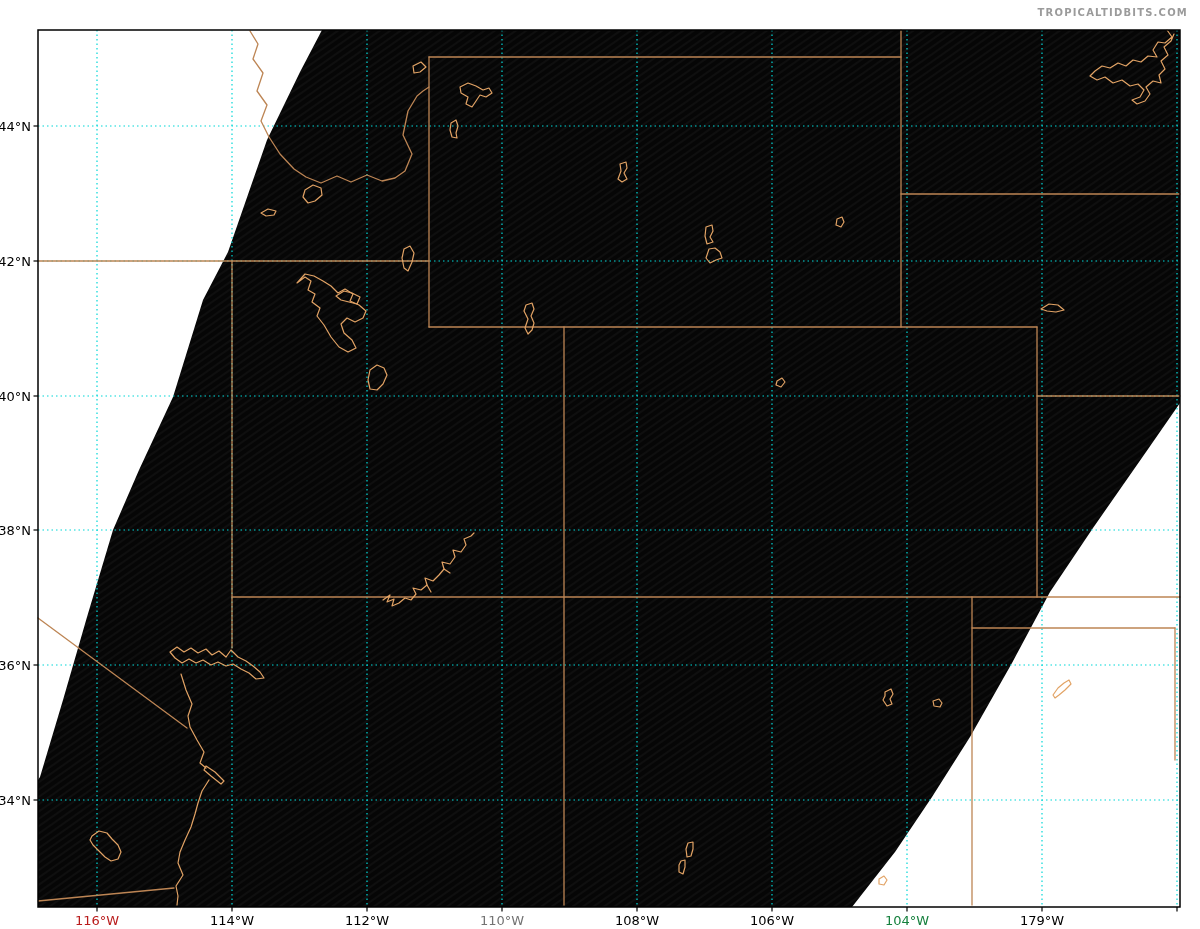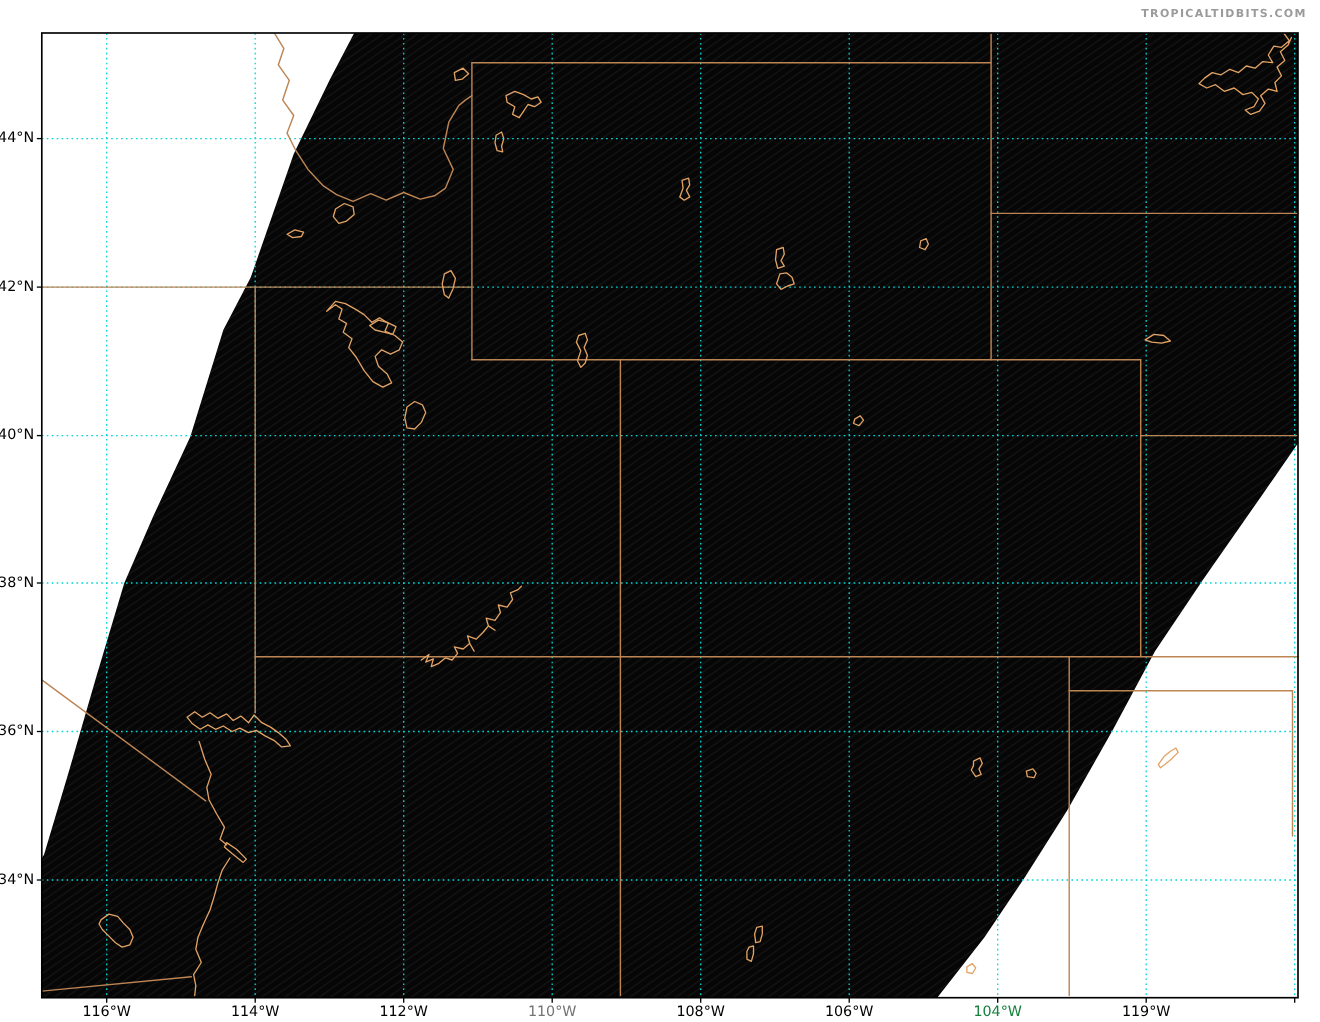--- a/index.html
+++ b/index.html
@@ -118,28 +118,28 @@
         <line x1="33.5" y1="126" x2="38" y2="126" stroke="#000000" stroke-width="1.2"></line>
         <line x1="33.5" y1="261" x2="38" y2="261" stroke="#000000" stroke-width="1.2"></line>
         <line x1="33.5" y1="396" x2="38" y2="396" stroke="#000000" stroke-width="1.2"></line>
         <line x1="33.5" y1="530" x2="38" y2="530" stroke="#000000" stroke-width="1.2"></line>
         <line x1="33.5" y1="665" x2="38" y2="665" stroke="#000000" stroke-width="1.2"></line>
         <line x1="33.5" y1="800" x2="38" y2="800" stroke="#000000" stroke-width="1.2"></line>
       </g>
   </svg>
 
   <div id="x-labels">
-      <div class="xlab" style="left: 97px; top: 913px; color: #000000;">116°W</div>
+      <div class="xlab" style="left: 97px; top: 913px; color: #b91c1c;">116°W</div>
       <div class="xlab" style="left: 232px; top: 913px; color: rgb(0, 0, 0);">114°W</div>
       <div class="xlab" style="left: 367px; top: 913px; color: rgb(0, 0, 0);">112°W</div>
       <div class="xlab" style="left: 502px; top: 913px; color: #737373;">110°W</div>
       <div class="xlab" style="left: 637px; top: 913px; color: rgb(0, 0, 0);">108°W</div>
       <div class="xlab" style="left: 772px; top: 913px; color: rgb(0, 0, 0);">106°W</div>
       <div class="xlab" style="left: 907px; top: 913px; color: #15803d; text-align: right;">104°W</div>
-      <div class="xlab" style="left: 1042px; top: 913px; color: rgb(0, 0, 0);">119°W</div>
+      <div class="xlab" style="left: 1042px; top: 913px; color: rgb(0, 0, 0);">179°W</div>
       <div class="xlab" style="left: 1177px; top: 913px; color: rgb(0, 0, 0); margin-top: 40px;">100°W</div>
     </div>
   <div id="y-labels">
       <div class="ylab" style="left: 31px; top: 126px; color: rgb(0, 0, 0);">44°N</div>
       <div class="ylab" style="left: 31px; top: 261px; color: rgb(0, 0, 0);">42°N</div>
       <div class="ylab" style="left: 31px; top: 396px; color: rgb(0, 0, 0);">40°N</div>
       <div class="ylab" style="left: 31px; top: 530px; color: rgb(0, 0, 0);">38°N</div>
       <div class="ylab" style="left: 31px; top: 665px; color: rgb(0, 0, 0);">36°N</div>
       <div class="ylab" style="left: 31px; top: 800px; color: rgb(0, 0, 0);">34°N</div>
     </div>

